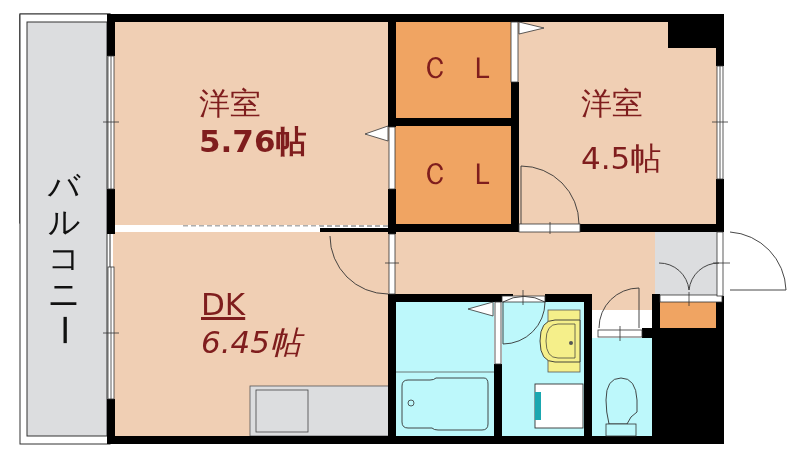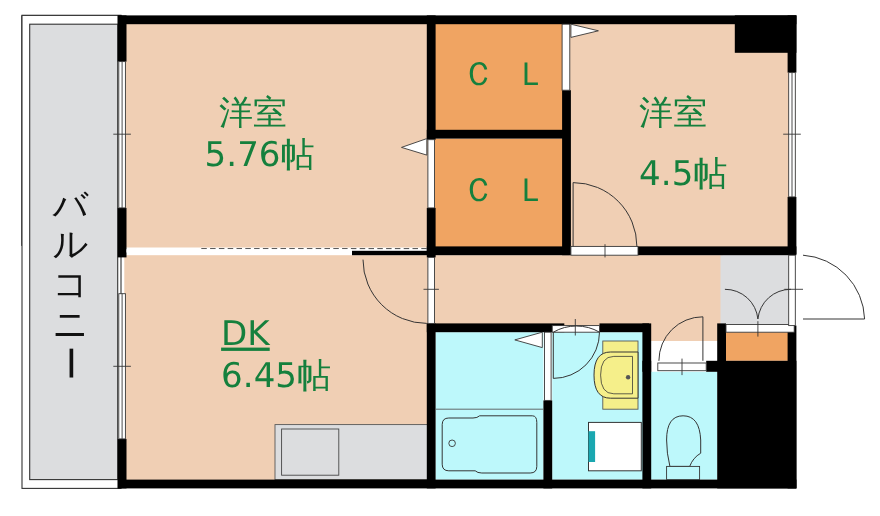--- a/index.html
+++ b/index.html
@@ -1,18 +1,18 @@
 <!DOCTYPE html>
 <html><head>
 <meta charset="utf-8">
 <style>
   html, body { margin:0; padding:0; background:#ffffff; }
   body { width:800px; height:469px; position:relative; overflow:hidden; font-family:"DejaVu Sans", sans-serif; }
   #plan { position:absolute; left:0; top:0; width:800px; height:469px; }
-  .lbl { position:absolute; color:#15803d; line-height:1.05; font-family:"DejaVu Sans", sans-serif; white-space:pre; }
+  .lbl { position:absolute; color:#7f1d1d; line-height:1.05; font-family:"DejaVu Sans", sans-serif; white-space:pre; }
   .lbl-big { font-size:31px;text-align:center; }
   .lbl-cl { font-size:30px; letter-spacing:18px; }
   .balc-text { position:absolute; left:44px; top:168px; width:40px; font-size:32px; line-height:36px; text-align:center; color:#111; }
   .balc-text span { display:block; }
 </style>
 </head>
 <body>
 
 <svg id="plan" viewBox="0 0 800 469" xmlns="http://www.w3.org/2000/svg">
 
@@ -174,27 +174,27 @@
     <line x1="550" y1="222" x2="550" y2="234"></line>
     <line x1="385" y1="263" x2="399" y2="263"></line>
     <line x1="523" y1="290" x2="523" y2="305"></line>
     <line x1="620" y1="326" x2="620" y2="341"></line>
     <line x1="689" y1="292" x2="689" y2="306"></line>
     <line x1="713" y1="263" x2="730" y2="263"></line>
   </g>
 </svg>
 
 <div class="lbl lbl-big" style="left:199px;top:87px;">洋室</div>
-<div class="lbl lbl-big" style="left:186px;top:125px;">5.76帖</div>
+<div class="lbl lbl-big" style="left:199px;top:125px;font-weight:bold;">5.76帖</div>
 
 <div class="lbl lbl-big" style="left:581px;top:87px;">洋室</div>
 <div class="lbl lbl-big" style="left:581px;top:142px;">4.5帖</div>
 
 <div class="lbl lbl-big" style="left:201px;top:288px;text-decoration:underline;">DK</div>
-<div class="lbl lbl-big" style="left:201px;top:326px;">6.45帖</div>
+<div class="lbl lbl-big" style="left:201px;top:326px;font-style:italic;">6.45帖</div>
 
 <div class="lbl lbl-cl" style="left:420px;top:52px;">ＣＬ</div>
 <div class="lbl lbl-cl" style="left:420px;top:158px;">ＣＬ</div>
 
 <div class="balc-text">
   <span>バ</span>
   <span>ル</span>
   <span>コ</span>
   <span>ニ</span>
   <span style="transform:rotate(90deg);">ー</span>

